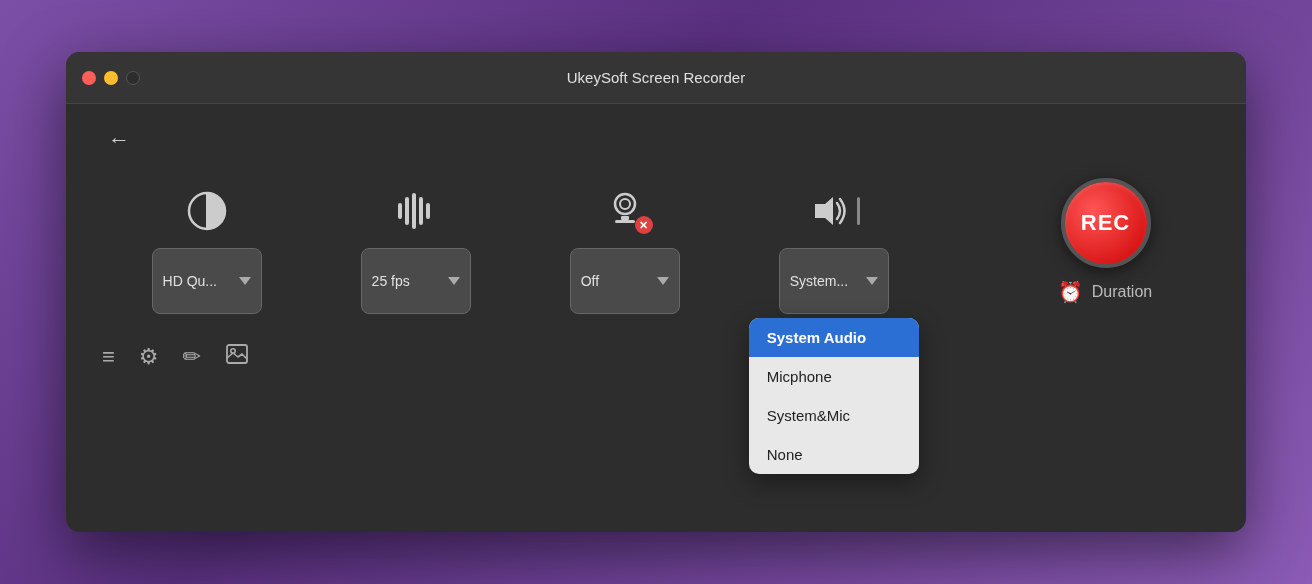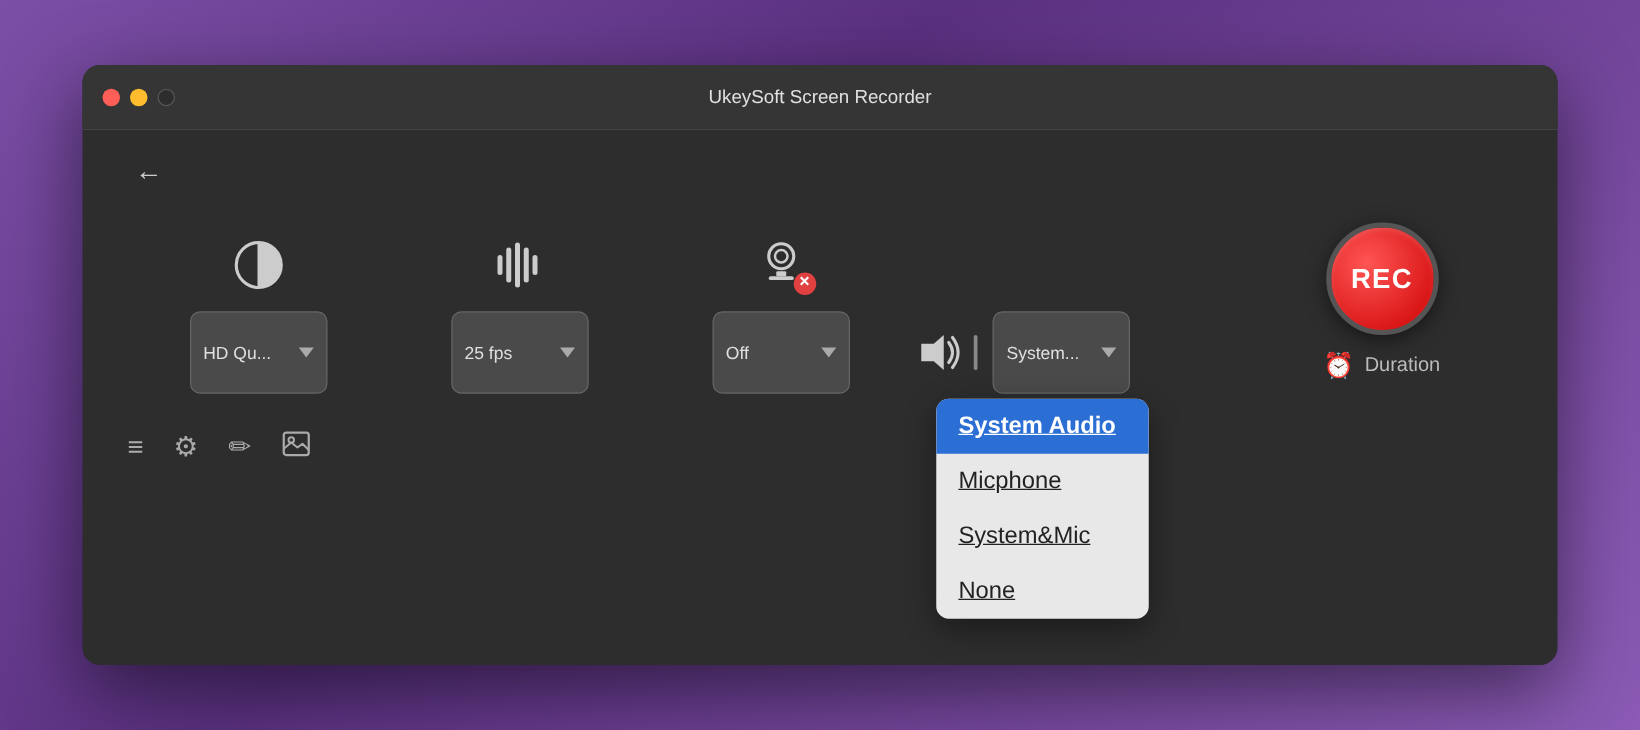--- a/index.html
+++ b/index.html
@@ -207,47 +207,46 @@
       color: #aaa;
       font-size: 22px;
       cursor: pointer;
     }
 
     
     .audio-dropdown-container {
       position: relative;
       flex: 1;
       display: flex;
-      flex-direction: row;
+      flex-direction: column;
       align-items: center;
       gap: 12px;
     }
 
     .dropdown-popup {
       position: absolute;
       top: 100%;
       left: 50%;
       transform: translateX(-50%);
       background: #e8e8e8;
       border-radius: 10px;
       min-width: 170px;
       box-shadow: 0 8px 24px rgba(0,0,0,0.4);
       z-index: 100;
       overflow: hidden;
       margin-top: 4px;
     }
 
     .dropdown-item {
       padding: 11px 18px;
-      font-size: 19px;
+      font-size: 15px;
       color: #222;
       cursor: pointer;
       display: flex;
       align-items: flex-start;
-      text-decoration: underline;
     }
 
     .dropdown-item.selected {
       background: #2b6fd4;
       color: white;
       font-weight: 600;
     }
 
     
     .speaker-icon-wrap {

